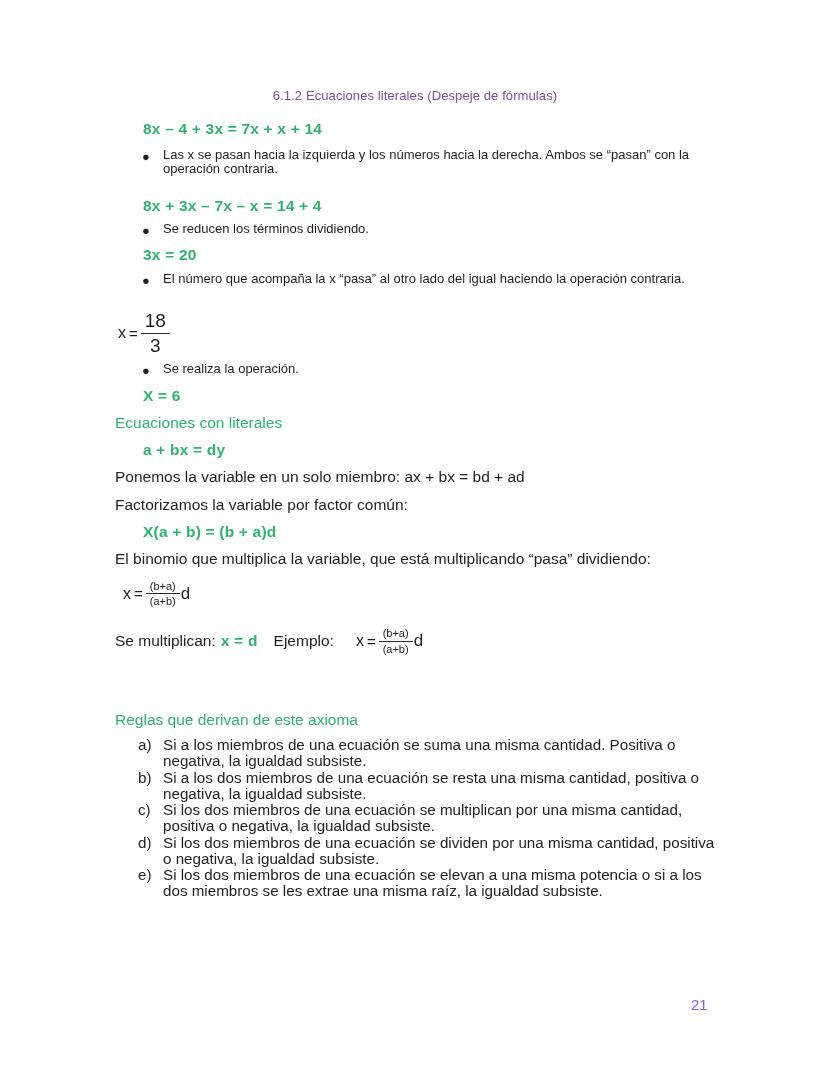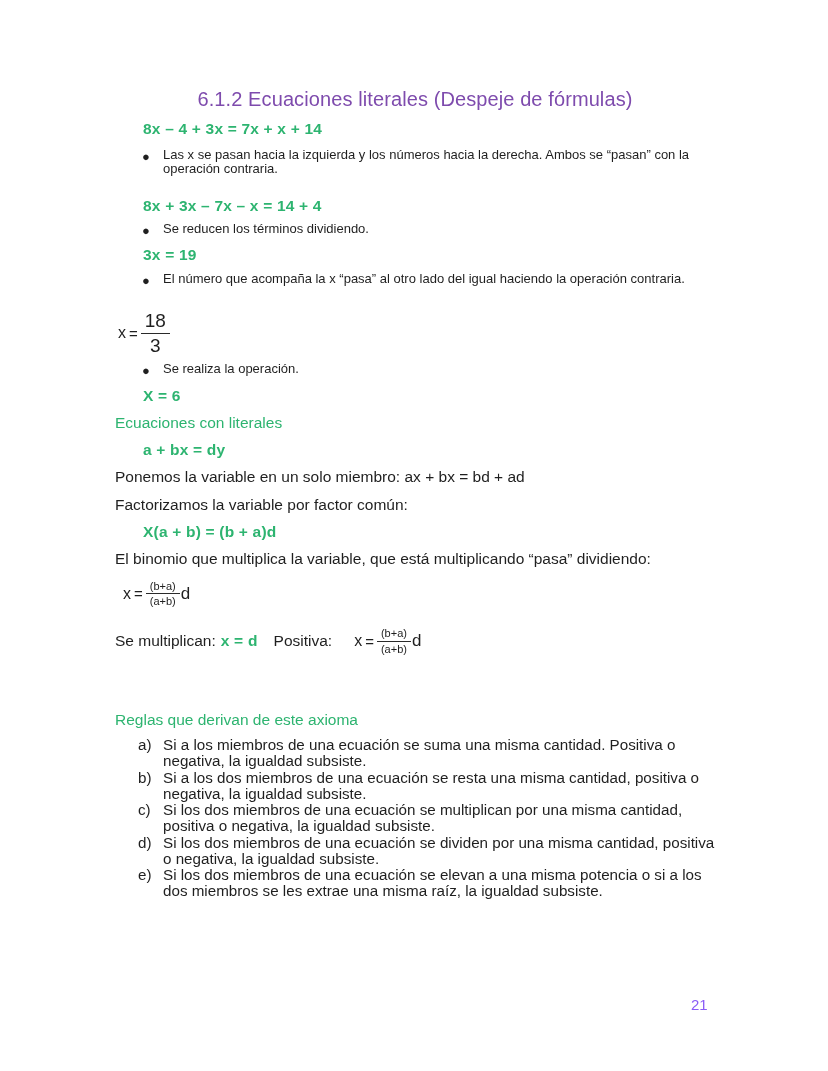--- a/index.html
+++ b/index.html
@@ -11,21 +11,21 @@
     position: relative;
     overflow: hidden;
   }
   .page { position: absolute; inset: 0; background: #fff; }
   .content { position: absolute; left: 115px; top: 0; width: 600px; }
   .abs { position: absolute; left: 0; }
 
   .title {
     width: 100%;
     text-align: center;
-    font-size: 20px;
+    font-size: 13px;
     color: var(--purple);
     letter-spacing: 0.1px;
   }
   .eq {
     font-size: 15.5px;
     font-weight: 700;
     color: var(--green);
     letter-spacing: 0.2px;
     margin-left: 28px;
   }
@@ -84,21 +84,21 @@
       <span class="bullet-text">Las x se pasan hacia la izquierda y los números hacia la derecha. Ambos se “pasan” con la operación contraria.</span>
     </div>
 
     <div class="abs eq" style="top:197px;">8x + 3x – 7x – x = 14 + 4</div>
 
     <div class="abs bullet-row" style="top:222px;">
       <span class="bullet-marker">●</span>
       <span class="bullet-text">Se reducen los términos dividiendo.</span>
     </div>
 
-    <div class="abs eq" style="top:246px;">3x = 19</div>
+    <div class="abs eq" style="top:246px;">3x = 20</div>
 
     <div class="abs bullet-row" style="top:272px;">
       <span class="bullet-marker">●</span>
       <span class="bullet-text">El número que acompaña la x “pasa” al otro lado del igual haciendo la operación contraria.</span>
     </div>
 
     <div class="abs math-row" style="top:310px; left:3px;">
       <span class="math-lhs">x</span>
       <span class="math-eqsign">=</span>
       <span class="frac frac-lg">
@@ -132,21 +132,21 @@
       <span class="frac frac-md">
         <span class="num">(b+a)</span>
         <span class="den">(a+b)</span>
       </span>
       <span class="frac-suffix">d</span>
     </div>
 
     <div class="abs simplify-row" style="top:612px; height:58px;">
       <span>Se multiplican:</span>
       <span class="green-inline" style="margin-left:5px;">x = d</span>
-      <span style="margin-left:16px;">Positiva:</span>
+      <span style="margin-left:16px;">Ejemplo:</span>
       <span class="math-row" style="margin-left:22px;">
         <span class="math-lhs">x</span>
         <span class="math-eqsign">=</span>
         <span class="frac frac-md">
           <span class="num">(b+a)</span>
           <span class="den">(a+b)</span>
         </span>
         <span class="frac-suffix">d</span>
       </span>
     </div>

